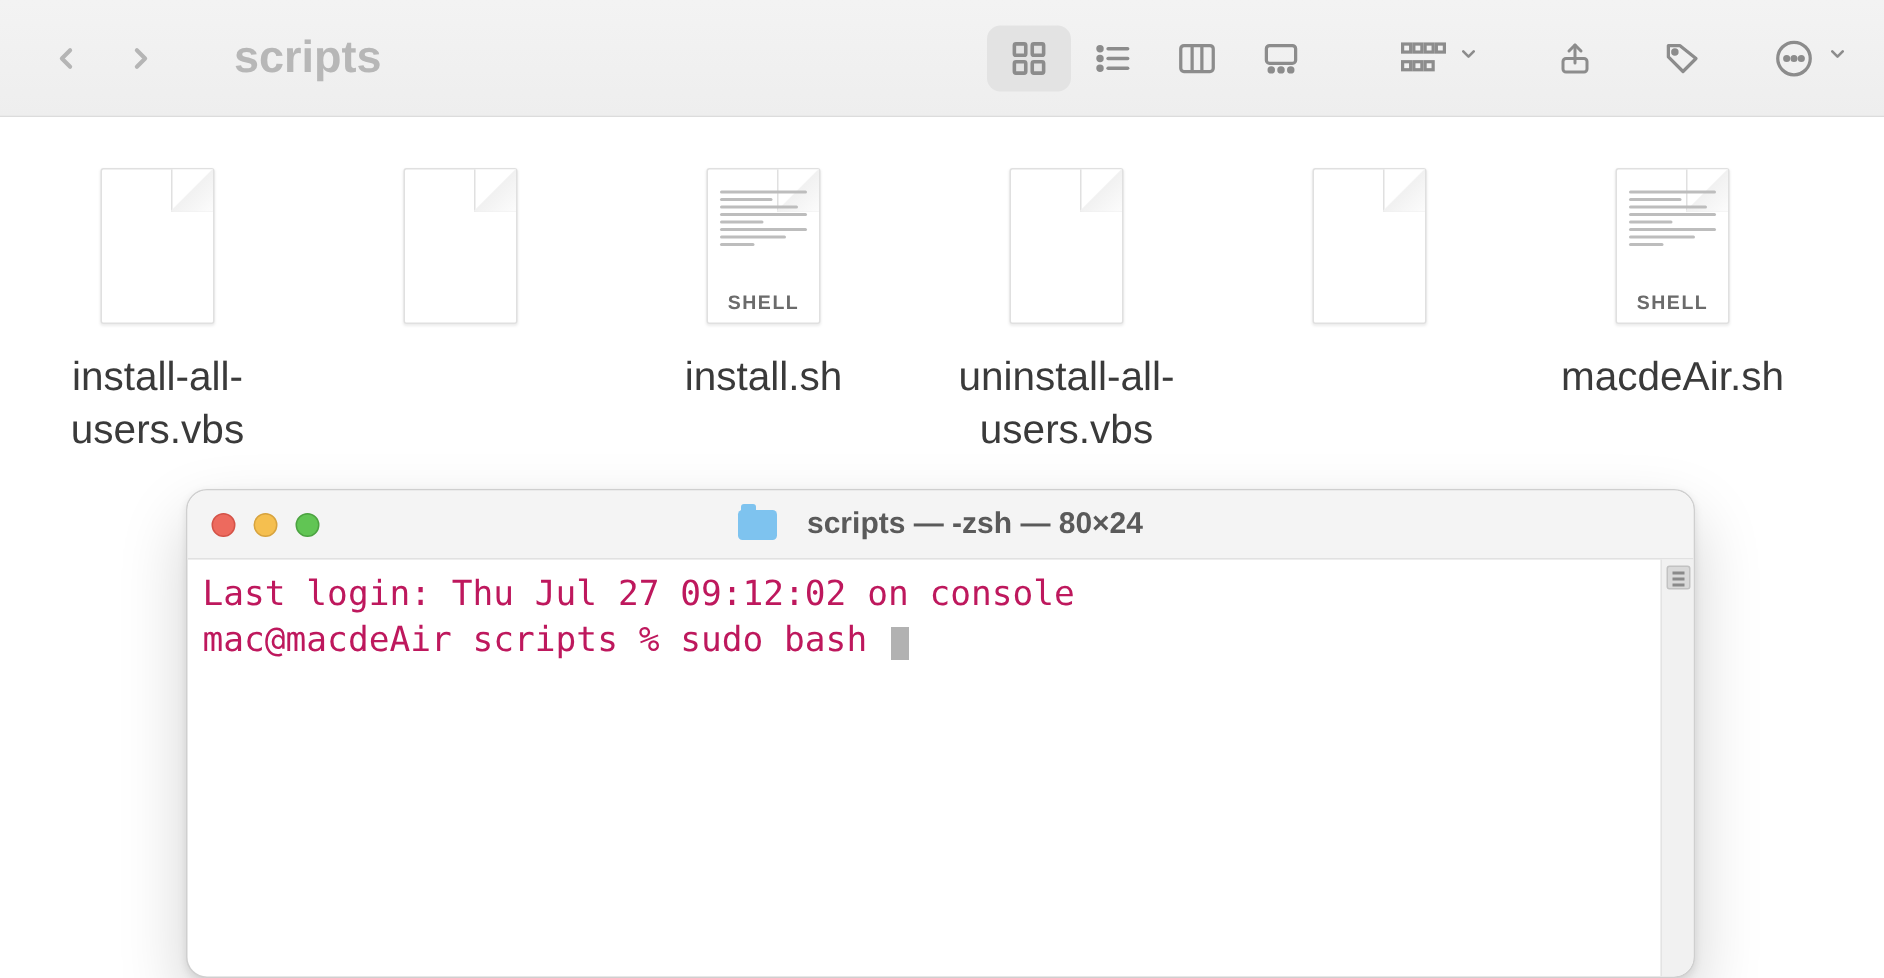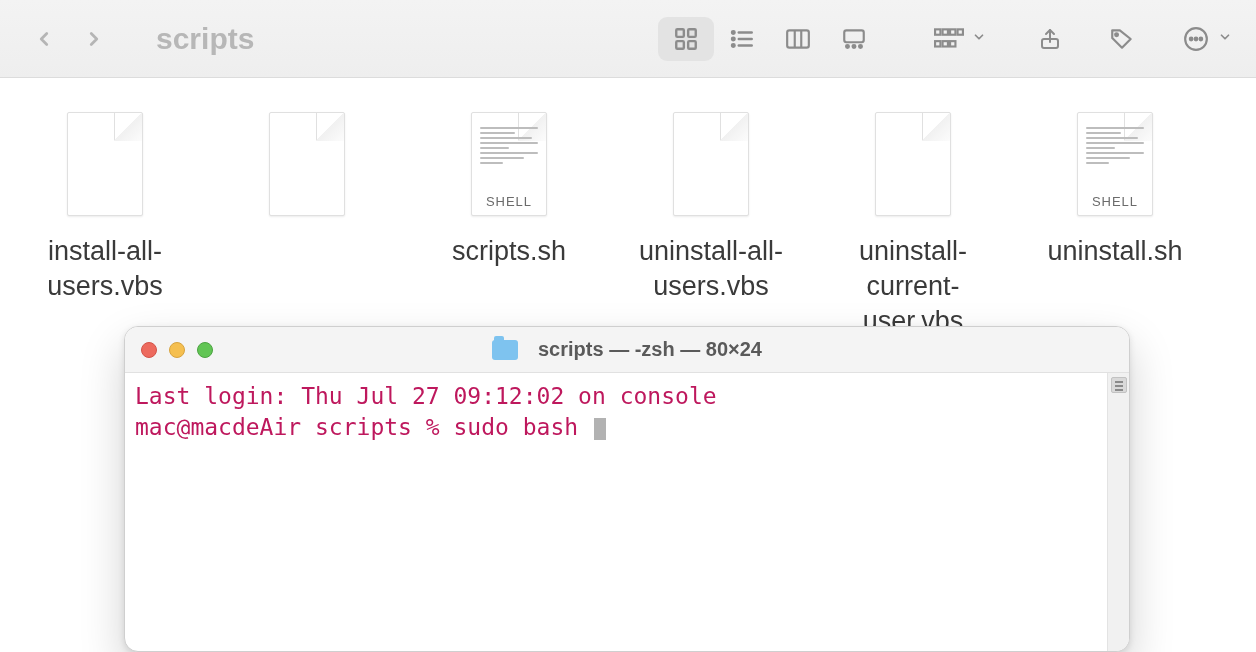--- a/index.html
+++ b/index.html
@@ -102,21 +102,21 @@
       display:block; height:2px; background:#bdbdbd; border-radius:1px;
     }
     .doc-shell-lines span:nth-child(2){ width:60%; }
     .doc-shell-lines span:nth-child(3){ width:90%; }
     .doc-shell-lines span:nth-child(5){ width:50%; }
     .doc-shell-lines span:nth-child(7){ width:75%; }
     .doc-shell-lines span:nth-child(8){ width:40%; }
     .doc-shell-label{
       position:absolute; bottom:6px; left:0; right:0;
       text-align:center; font-size:13px; letter-spacing:1px;
-      color:#6b6b6b; font-weight:400;
+      color:#6b6b6b; font-weight:700;
     }
     .file-label {
       font-size: 27px;
       color: #3a3a3a;
       text-align: center;
       line-height: 1.3;
       word-break: break-word;
     }
 
     
@@ -348,59 +348,58 @@
             <span></span>
             <span></span>
             <span></span>
             <span></span>
             <span></span>
             <span></span>
           </div>
         <div class="doc-shell-label">SHELL</div>
       </div>
     </div>
-    <div class="file-label">scripts.sh</div>
+    <div class="file-label">install.sh</div>
   </div>
 
   <div class="file-item">
     <div class="file-icon-wrap">
       <div class="doc-icon">
           <div class="doc-fold"></div>
         </div>
     </div>
     <div class="file-label">uninstall-all-users.vbs</div>
   </div>
 
   <div class="file-item">
     <div class="file-icon-wrap">
       <div class="doc-icon">
           <div class="doc-fold"></div>
         </div>
     </div>
-    <div class="file-label">uninstall-current-user.vbs</div>
   </div>
 
   <div class="file-item">
     <div class="file-icon-wrap">
       <div class="doc-icon">
         <div class="doc-fold"></div>
         <div class="doc-shell-lines">
             <span></span>
             <span></span>
             <span></span>
             <span></span>
             <span></span>
             <span></span>
             <span></span>
             <span></span>
           </div>
         <div class="doc-shell-label">SHELL</div>
       </div>
     </div>
-    <div class="file-label">uninstall.sh</div>
+    <div class="file-label">macdeAir.sh</div>
   </div>
 </div>
 
 <div class="terminal-window">
   <div class="term-titlebar">
     <div class="traffic-lights">
       <div class="tl-dot tl-red"></div>
       <div class="tl-dot tl-yellow"></div>
       <div class="tl-dot tl-green"></div>
     </div>

